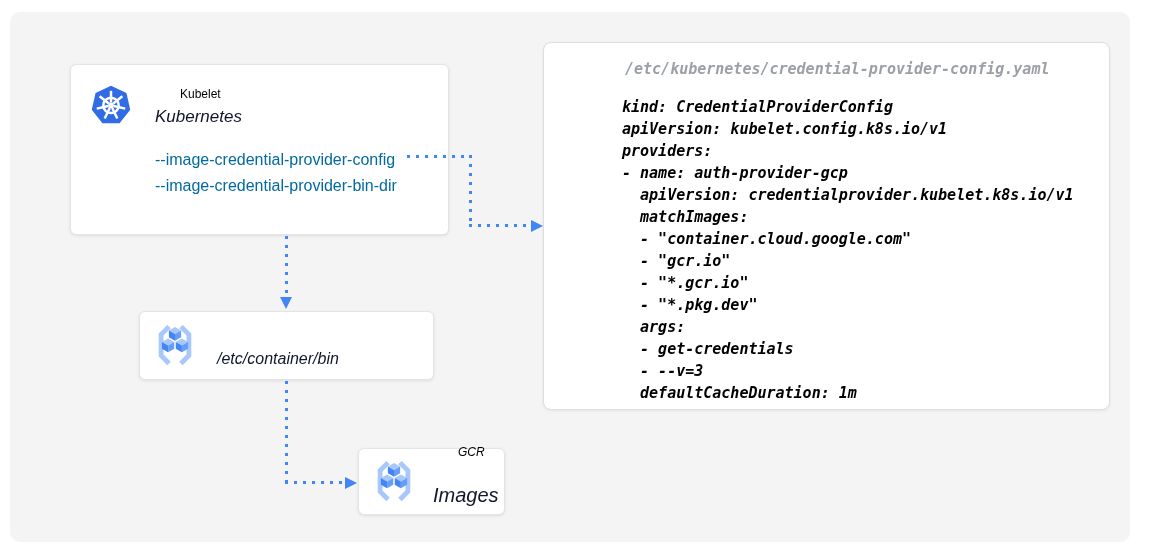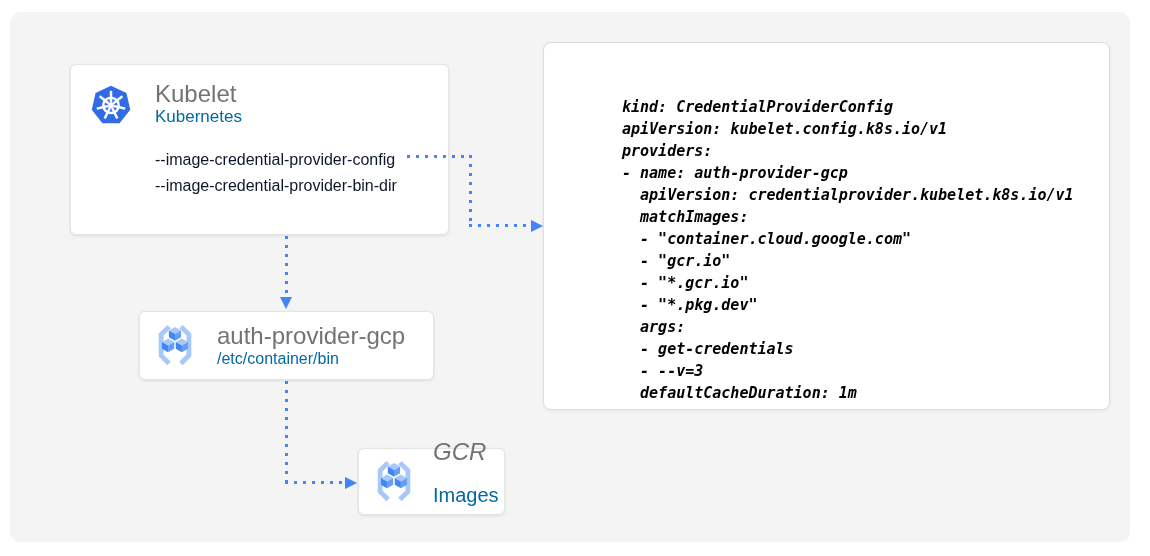--- a/index.html
+++ b/index.html
@@ -13,31 +13,31 @@
         box-shadow:0 1px 3px rgba(60,64,67,.12);box-sizing:border-box;}
   .card-kubelet{left:70px;top:64px;width:379px;height:171px;}
   .card-auth{left:139px;top:311px;width:295px;height:69px;}
   .card-gcr{left:358px;top:448px;width:147px;height:67px;}
 
   .node-icon{position:absolute;}
   .icon-kubelet{left:88px;top:82px;width:46px;height:46px;}
   .icon-auth{left:152px;top:322px;width:46px;height:46px;}
   .icon-gcr{left:371px;top:458px;width:46px;height:46px;}
 
-  .node-title{position:absolute;font-size:24px;line-height:24px;color:#737373;}
-  .node-sub{position:absolute;font-size:17px;line-height:22px;color:#0369a1;}
+  .node-title{position:absolute;font-size:12px;line-height:24px;color:#000000;margin-left:25px;}
+  .node-sub{position:absolute;font-size:17px;line-height:22px;color:#0f172a;font-style:italic;}
   .t-kubelet{left:155px;top:82px;}
   .s-kubelet{left:155px;top:106px;}
   .t-auth{left:217px;top:324px;}
   .s-auth{left:217px;top:348px;font-size:16px;}
   .t-gcr{left:433px;top:440px;font-style:italic;}
   .s-gcr{left:433px;top:484px;font-size:20px;}
 
   .flags{position:absolute;left:155px;top:147px;font-size:16px;line-height:26px;
-         color:#0f172a;white-space:pre-line;}
+         color:#0369a1;white-space:pre-line;}
 
   
   .dot-h{position:absolute;height:3px;
          background-image:repeating-linear-gradient(90deg,#4285f4 0 3px,transparent 3px 9px);}
   .dot-v{position:absolute;width:3px;
          background-image:repeating-linear-gradient(180deg,#4285f4 0 3px,transparent 3px 9px);}
   .head-right{position:absolute;width:0;height:0;
          border-top:6px solid transparent;border-bottom:6px solid transparent;
          border-left:12px solid #4285f4;}
   .head-down{position:absolute;width:0;height:0;
@@ -100,21 +100,20 @@
       <polygon points="8.8,4.4 12,6.2 12,9.8 8.8,8" fill="#4285f4"></polygon>
       <polygon points="15.2,4.4 12,6.2 12,9.8 15.2,8" fill="#669df6"></polygon>
       <polygon points="8.4,8.6 11.6,10.4 8.4,12.2 5.2,10.4" fill="#a8c7fa"></polygon>
       <polygon points="5.2,10.4 8.4,12.2 8.4,15.8 5.2,14" fill="#4285f4"></polygon>
       <polygon points="11.6,10.4 8.4,12.2 8.4,15.8 11.6,14" fill="#669df6"></polygon>
       <polygon points="15.6,8.6 18.8,10.4 15.6,12.2 12.4,10.4" fill="#a8c7fa"></polygon>
       <polygon points="12.4,10.4 15.6,12.2 15.6,15.8 12.4,14" fill="#4285f4"></polygon>
       <polygon points="18.8,10.4 15.6,12.2 15.6,15.8 18.8,14" fill="#669df6"></polygon>
     </g>
   </svg>
-  <div class="node-title t-auth">auth-provider-gcp</div>
   <div class="node-sub s-auth">/etc/container/bin</div>
 
   <div class="dot-v" style="left:285px;top:381px;height:101px;"></div>
   <div class="dot-h" style="left:285px;top:481px;width:60px;"></div>
   <div class="head-right" style="left:345px;top:477px;"></div>
 
   <div class="card card-gcr"></div>
   <svg class="node-icon icon-gcr" viewBox="0 0 24 24">
     <polygon points="8,1.5 3.5,6 3.5,18 8,22.5 9.8,20.7 6,16.9 6,7.1 9.8,3.3" fill="#a8c7fa"></polygon>
     <polygon points="16,1.5 20.5,6 20.5,18 16,22.5 14.2,20.7 18,16.9 18,7.1 14.2,3.3" fill="#a8c7fa"></polygon>
@@ -127,20 +126,21 @@
       <polygon points="11.6,10.4 8.4,12.2 8.4,15.8 11.6,14" fill="#669df6"></polygon>
       <polygon points="15.6,8.6 18.8,10.4 15.6,12.2 12.4,10.4" fill="#a8c7fa"></polygon>
       <polygon points="12.4,10.4 15.6,12.2 15.6,15.8 12.4,14" fill="#4285f4"></polygon>
       <polygon points="18.8,10.4 15.6,12.2 15.6,15.8 18.8,14" fill="#669df6"></polygon>
     </g>
   </svg>
   <div class="node-title t-gcr">GCR</div>
   <div class="node-sub s-gcr">Images</div>
 
   <div class="yaml-panel"></div>
+  <pre class="yaml-path">/etc/kubernetes/credential-provider-config.yaml</pre>
   <pre class="yaml-code">kind: CredentialProviderConfig
 apiVersion: kubelet.config.k8s.io/v1
 providers:
 - name: auth-provider-gcp
   apiVersion: credentialprovider.kubelet.k8s.io/v1
   matchImages:
   - "container.cloud.google.com"
   - "gcr.io"
   - "*.gcr.io"
   - "*.pkg.dev"

